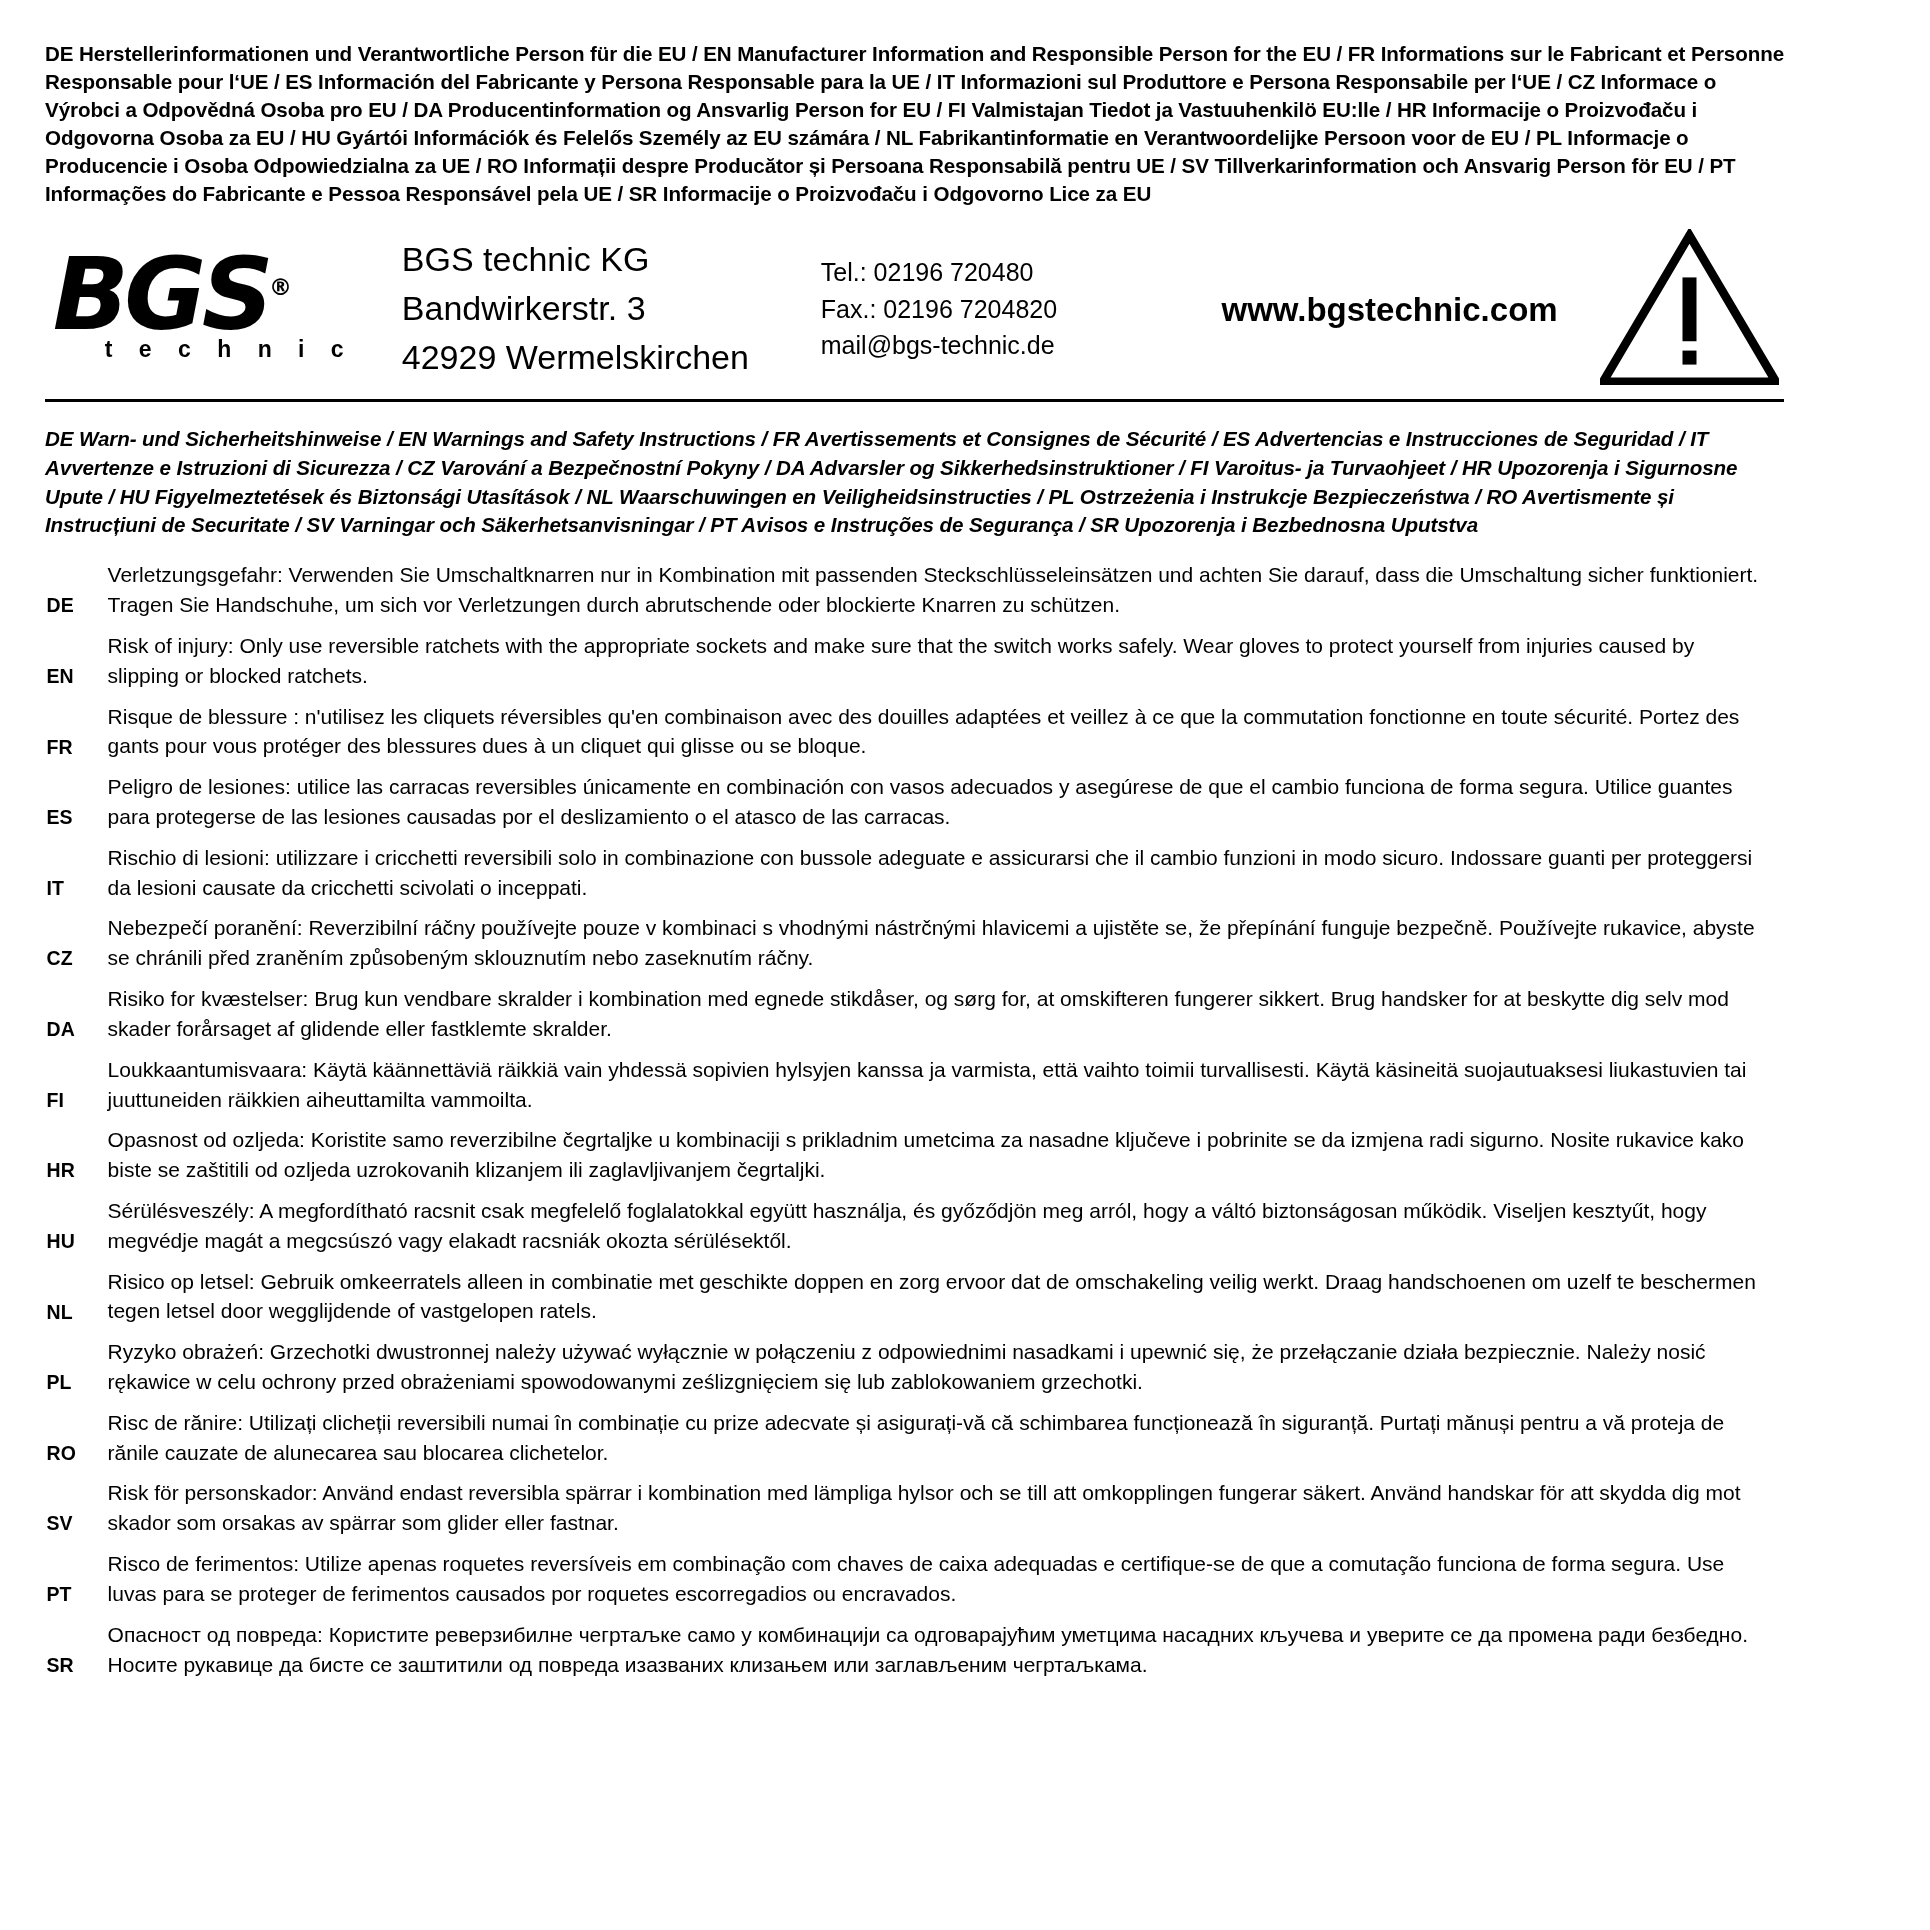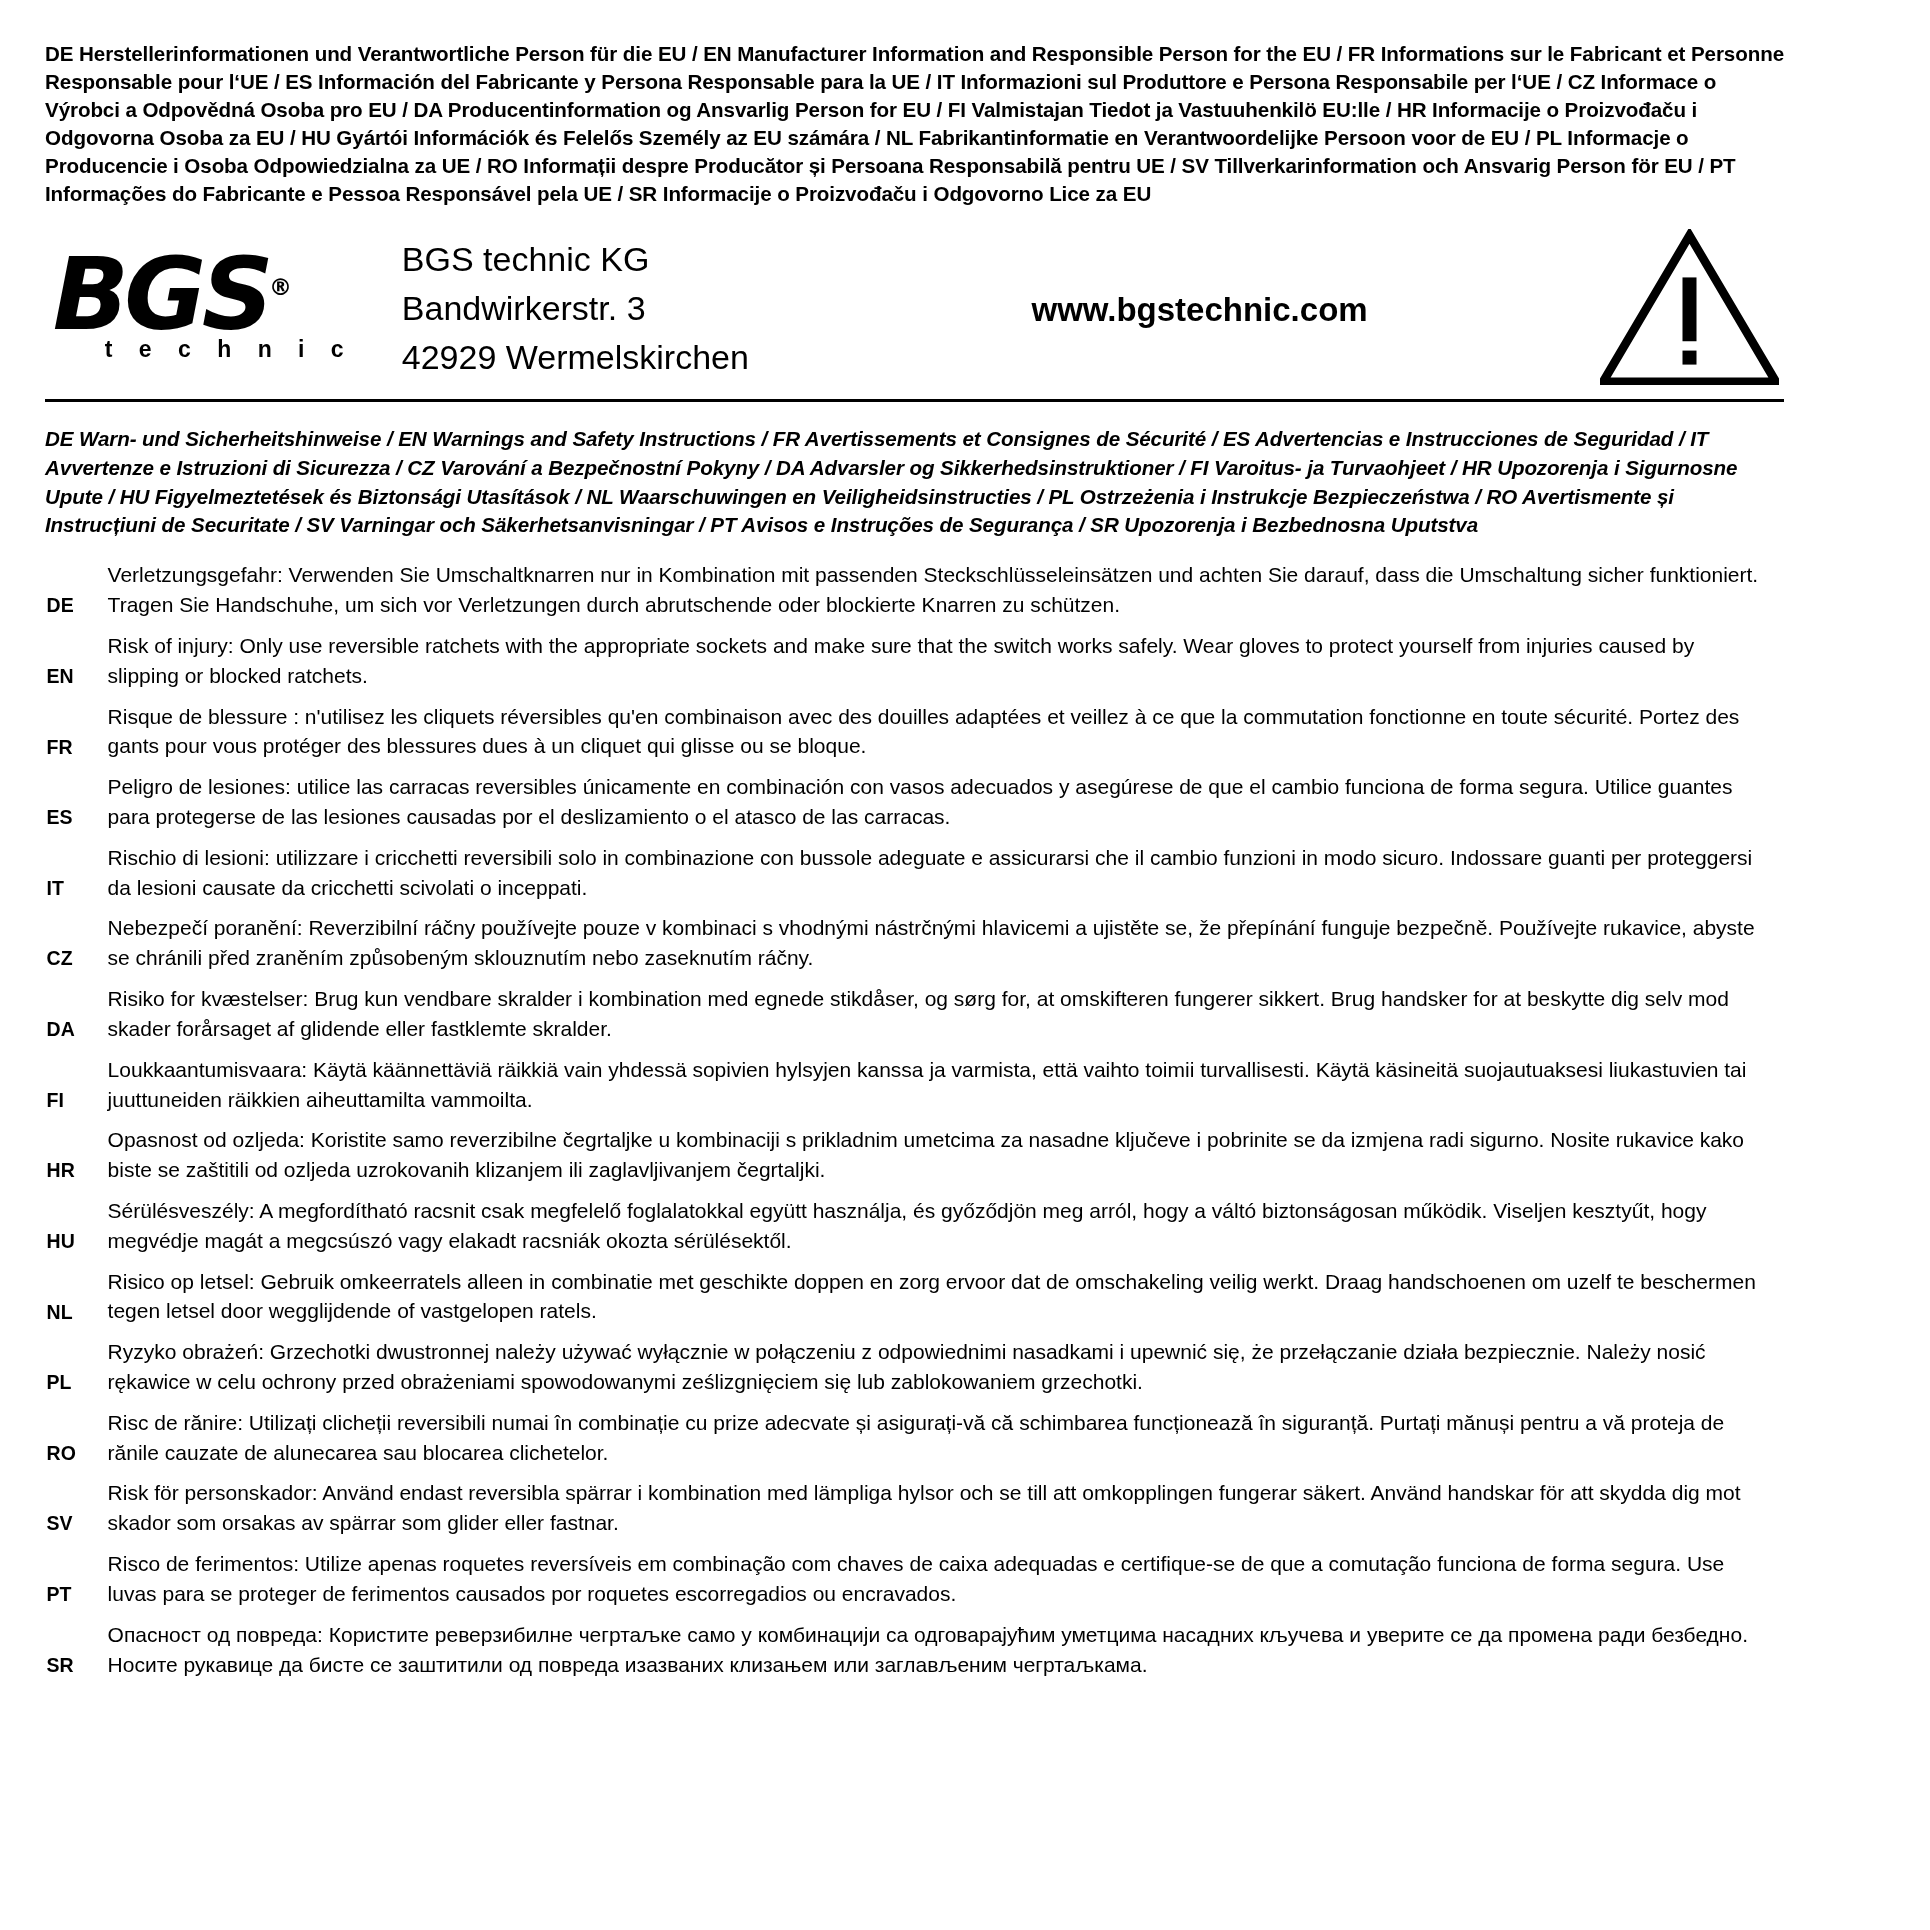--- a/index.html
+++ b/index.html
@@ -143,20 +143,25 @@
       <div class="logo-bgs"><span>BGS</span><span class="logo-reg">®</span></div>
       <div class="logo-technic">t e c h n i c</div>
     </div>
 
     <div class="addr-block">
       <div>BGS technic KG</div>
       <div>Bandwirkerstr. 3</div>
       <div>42929 Wermelskirchen</div>
     </div>
 
+    <div class="tel-block">
+      <div>Tel.: 02196 720480</div>
+      <div>Fax.: 02196 7204820</div>
+      <div>mail@bgs-technic.de</div>
+    </div>
 
     <div class="web-block">www.bgstechnic.com</div>
 
     <div class="warn-icon">
       <svg width="179" height="156" viewBox="0 0 230 200" aria-hidden="true">
         <polygon points="115,8 226,196 4,196" fill="none" stroke="#000" stroke-width="11" stroke-linejoin="miter"></polygon>
         <rect x="106" y="62" width="18" height="82" fill="#000"></rect>
         <rect x="106" y="156" width="18" height="18" fill="#000"></rect>
       </svg>
     </div>

